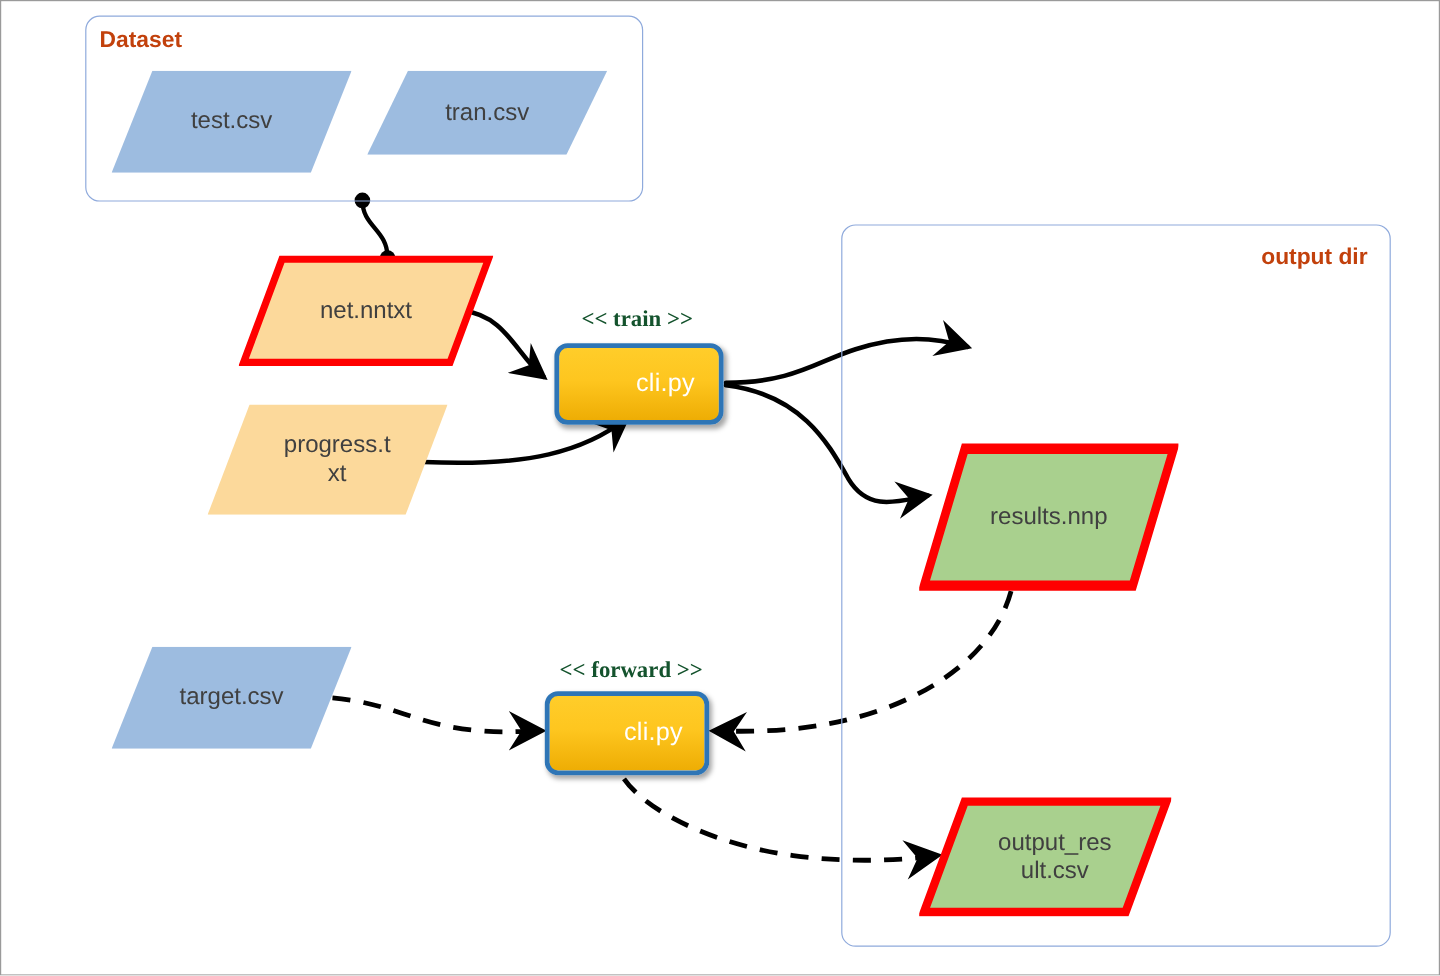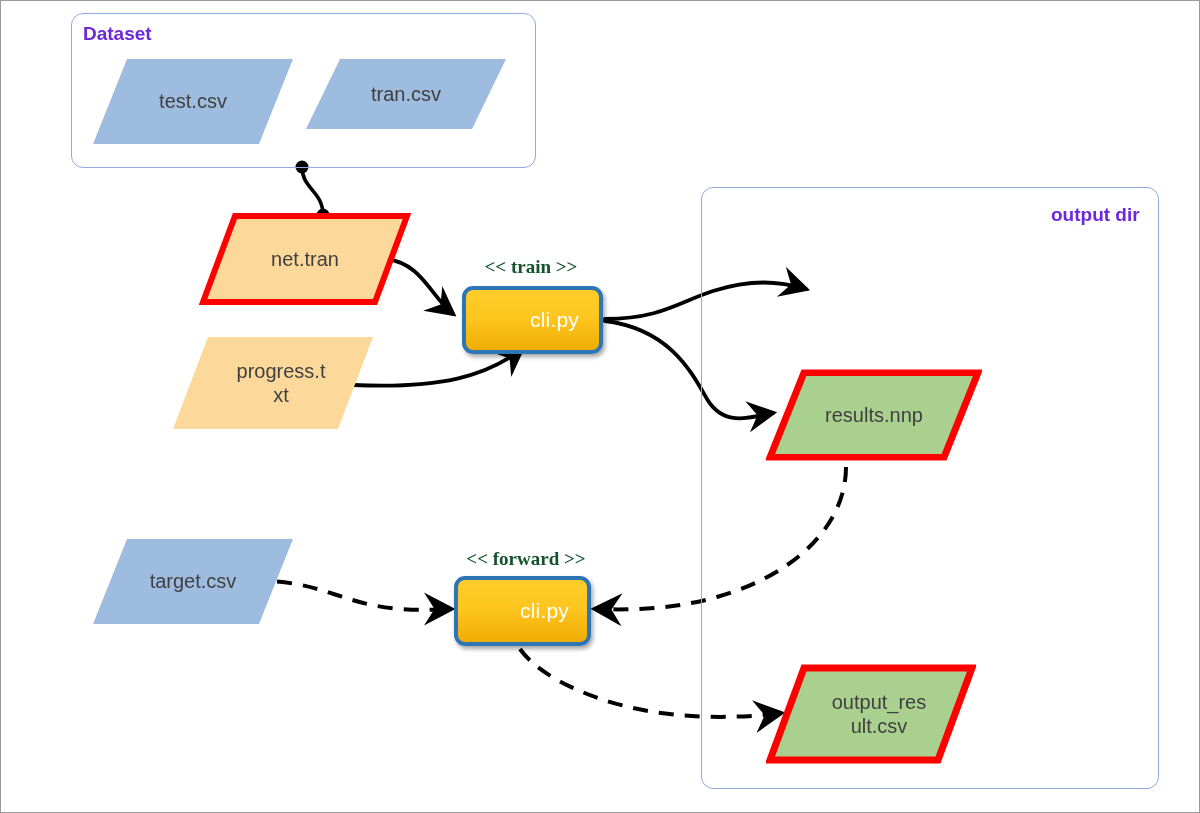--- a/index.html
+++ b/index.html
@@ -29,21 +29,21 @@
     position: absolute;
     border: 1.6px solid #8faadc;
     border-radius: 12px;
     background: transparent;
     box-sizing: border-box;
   }
   .group-label {
     position: absolute;
     font-weight: bold;
     font-size: 19px;
-    color: #6d28d9;
+    color: #c2410c;
     white-space: nowrap;
   }
   
   .para {
     position: absolute;
     display: flex;
     align-items: center;
     justify-content: center;
   }
   .para .shape {
@@ -142,39 +142,39 @@
     <div class="label">tran.csv</div>
   </div>
 
   <div class="group-box" style="left:700px; top:186px; width:458px; height:602px;"></div>
   <div class="group-label" style="left:1050px; top:203px;">output dir</div>
 
   <div class="para" style="left:198px; top:212px; width:212px; height:92px;">
     <svg class="shape" viewBox="0 0 212 92" preserveAspectRatio="none">
       <polygon points="36,3 208,3 176,89 4,89" fill="#fcd99b" stroke="#ff0000" stroke-width="6"></polygon>
     </svg>
-    <div class="label">net.tran</div>
+    <div class="label">net.nntxt</div>
   </div>
 
   <div class="para" style="left:172px; top:336px; width:200px; height:92px;">
     <svg class="shape" viewBox="0 0 200 92" preserveAspectRatio="none">
       <polygon points="35,0 200,0 165,92 0,92" fill="#fcd99b"></polygon>
     </svg>
     <div class="label shift-r" style="white-space:pre-line;">progress.t
 xt</div>
   </div>
 
   <div class="stereo" style="left:460px; top:255px; width:140px;">&lt;&lt; train &gt;&gt;</div>
 
   <div class="proc" style="left:461px; top:285px; width:141px; height:68px;">
     <span class="label">cli.py</span>
   </div>
 
 
-  <div class="para" style="left:765px; top:368px; width:216px; height:92px;">
+  <div class="para" style="left:765px; top:368px; width:216px; height:124px;">
     <svg class="shape" viewBox="0 0 216 100" preserveAspectRatio="none">
       <polygon points="38,4 212,4 178,96 4,96" fill="#a9d08e" stroke="#ff0000" stroke-width="7"></polygon>
     </svg>
     <div class="label">results.nnp</div>
   </div>
 
   <div class="para" style="left:92px; top:538px; width:200px; height:85px;">
     <svg class="shape" viewBox="0 0 200 85" preserveAspectRatio="none">
       <polygon points="34,0 200,0 166,85 0,85" fill="#9dbce0"></polygon>
     </svg>

